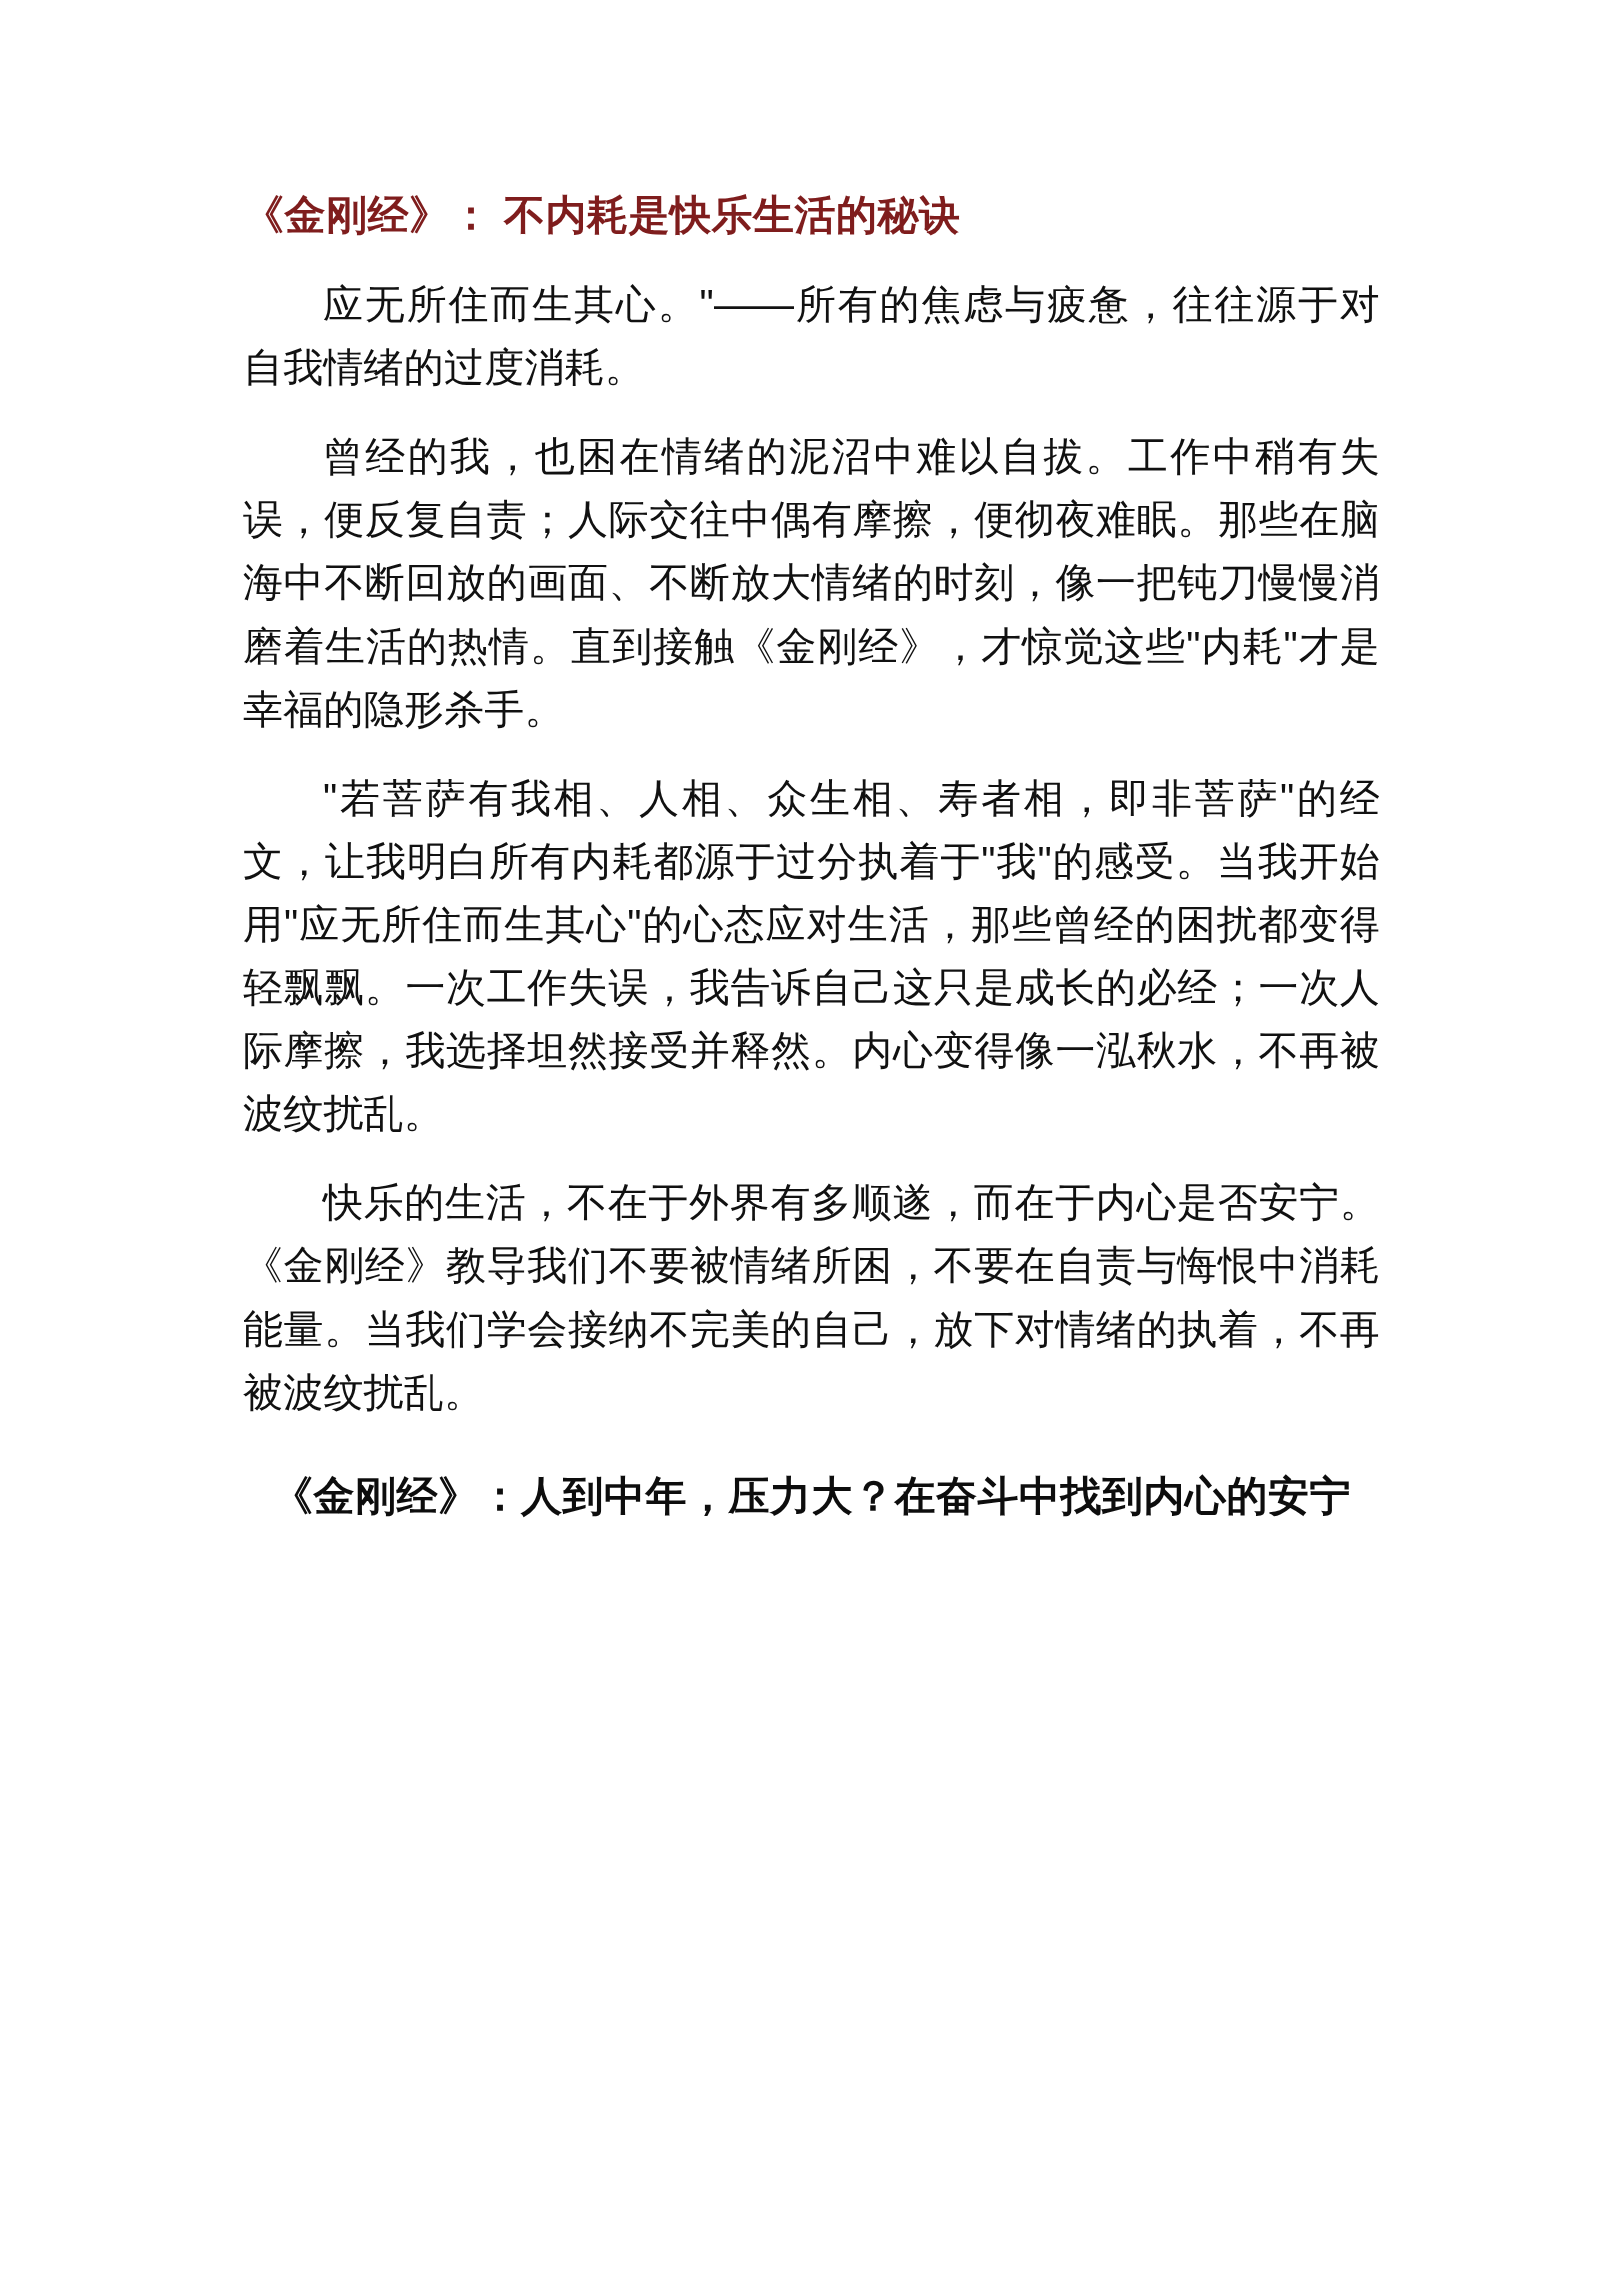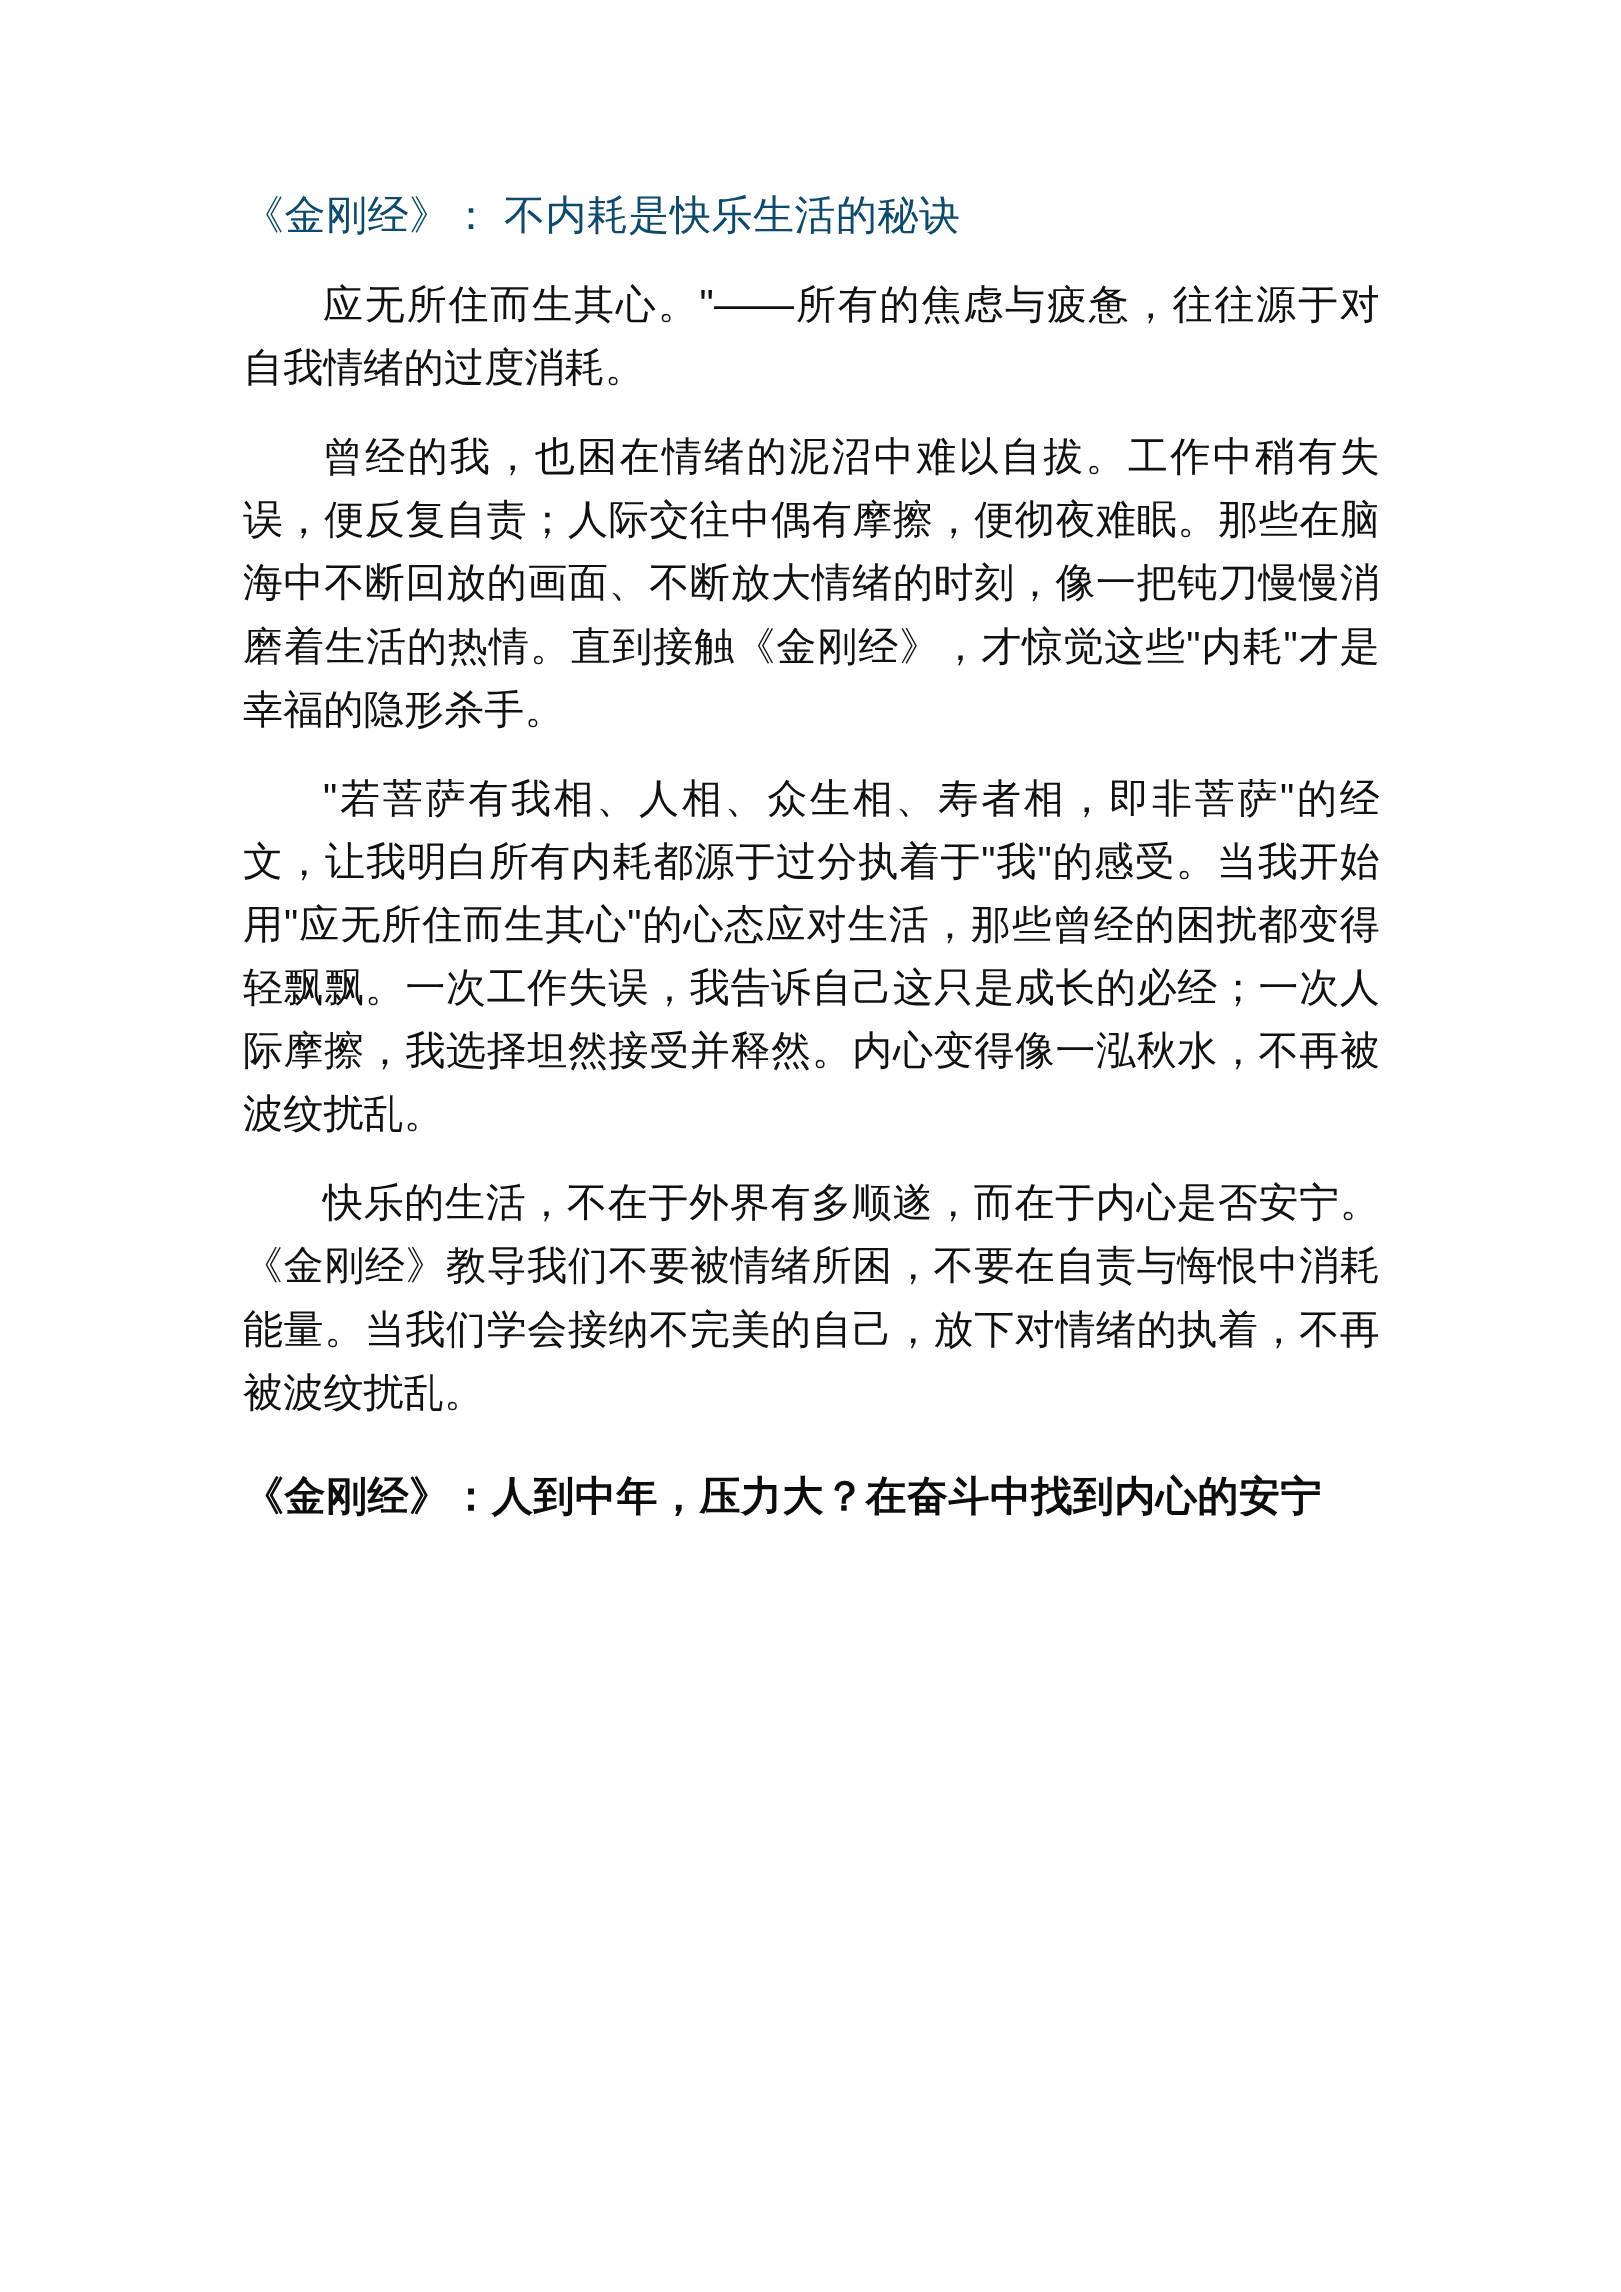--- a/index.html
+++ b/index.html
@@ -20,33 +20,34 @@
     height: 2293px;
     background: #ffffff;
     box-sizing: border-box;
     padding: 186px 243px 0 243px;
   }
   .doc-body {
     width: 1137px;
   }
   .heading {
     font-size: 41px;
-    font-weight: normal;
+    font-weight: bold;
     line-height: 1.42;
     letter-spacing: 0.5px;
     margin: 0 0 29px 0;
-    color: #0c4a6e;
+    color: #7f1d1d;
   }
   .heading-2 {
     font-size: 41px;
     font-weight: bold;
     line-height: 1.52;
     letter-spacing: 0.5px;
     margin: 41px 0 0 0;
     color: #0d0d0d;
+    text-align: center;
   }
   p.para {
     font-size: 40px;
     line-height: 1.58;
     letter-spacing: 0.2px;
     margin: 0 0 25.5px 0;
     text-indent: 80px;
     text-align: justify;
     text-justify: inter-ideograph;
     color: #111111;

